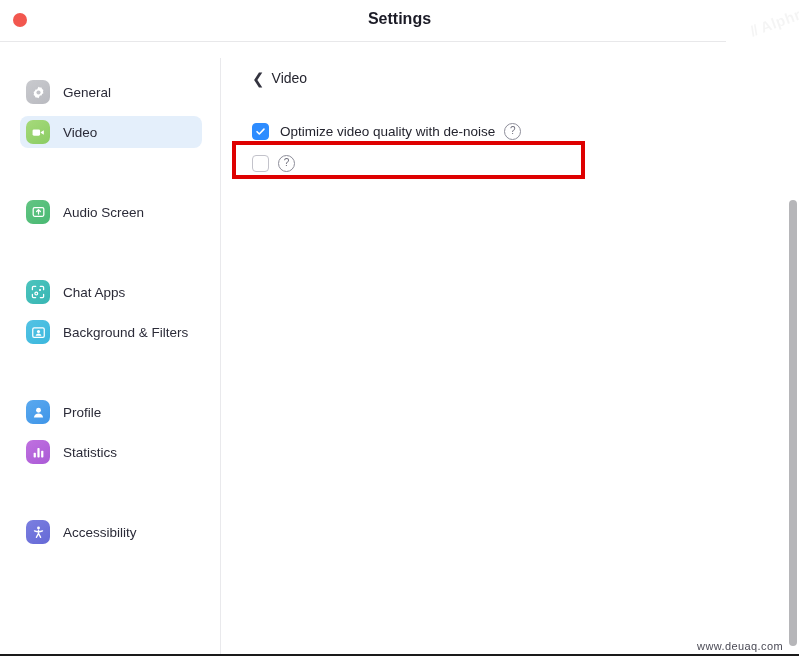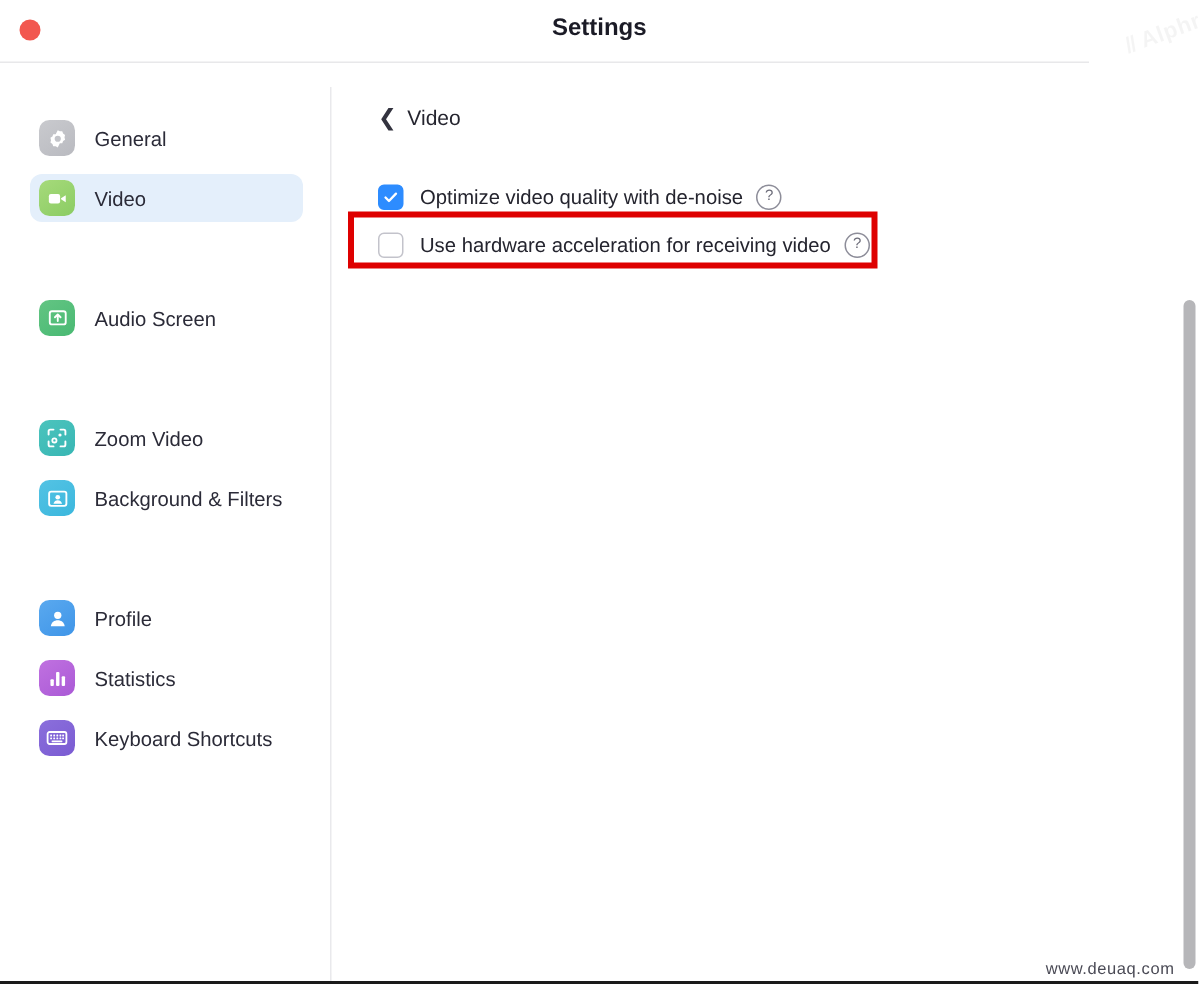--- a/index.html
+++ b/index.html
@@ -379,21 +379,21 @@
       <span class="nav-label">Audio Screen</span>
     </div>
     <div class="nav-item" style="top: 218px;">
       <span class="nav-icon" style="background: linear-gradient(145deg, rgb(76, 196, 189), rgb(56, 182, 180));">
         <svg width="16" height="16" viewBox="0 0 24 24">
           <path d="M8.5 3.6H5.2a1.6 1.6 0 00-1.6 1.6v3.3M15.5 3.6h3.3a1.6 1.6 0 011.6 1.6v3.3M8.5 20.4H5.2a1.6 1.6 0 01-1.6-1.6v-3.3M15.5 20.4h3.3a1.6 1.6 0 001.6-1.6v-3.3" fill="none" stroke="#ffffff" stroke-width="1.9" stroke-linecap="round"></path>
           <circle cx="9.4" cy="14.4" r="2.1" fill="none" stroke="#ffffff" stroke-width="1.8"></circle>
           <circle cx="15" cy="9" r="1.6" fill="#ffffff"></circle>
         </svg>
       </span>
-      <span class="nav-label">Zoom Video</span>
+      <span class="nav-label">Chat Apps</span>
     </div>
     <div class="nav-item" style="top: 258px;">
       <span class="nav-icon" style="background: linear-gradient(145deg, rgb(84, 195, 228), rgb(59, 183, 221));">
         <svg width="15" height="15" viewBox="0 0 24 24">
           <rect x="2.8" y="4.4" width="18.4" height="15.2" rx="2.2" fill="none" stroke="#ffffff" stroke-width="2"></rect>
           <circle cx="12" cy="10.4" r="2.5" fill="#ffffff"></circle>
           <path d="M7.4 17.2c.7-2.4 2.5-3.6 4.6-3.6s3.9 1.2 4.6 3.6z" fill="#ffffff"></path>
         </svg>
       </span>
       <span class="nav-label">Background &amp; Filters</span>
@@ -410,40 +410,28 @@
     </div>
     <div class="nav-item" style="top: 338px;">
       <span class="nav-icon" style="background: linear-gradient(145deg, rgb(90, 169, 239), rgb(63, 149, 232));">
         <svg width="15" height="15" viewBox="0 0 24 24">
           <circle cx="12" cy="8.3" r="3.9" fill="#ffffff"></circle>
           <path d="M4.6 20c.6-4.2 3.7-6.4 7.4-6.4s6.8 2.2 7.4 6.4z" fill="#ffffff"></path>
         </svg>
       </span>
       <span class="nav-label">Profile</span>
     </div>
-    <div class="nav-item" style="top: 418px;">
-      <span class="nav-icon" style="background: linear-gradient(145deg, rgb(139, 111, 220), rgb(122, 91, 210));">
-        <svg width="16" height="16" viewBox="0 0 24 24">
-          <rect x="2.6" y="6" width="18.8" height="12" rx="2" fill="none" stroke="#ffffff" stroke-width="1.8"></rect>
-          <g fill="#ffffff">
-            <rect x="5.2" y="8.6" width="1.8" height="1.8" rx=".4"></rect>
-            <rect x="8.3" y="8.6" width="1.8" height="1.8" rx=".4"></rect>
-            <rect x="11.4" y="8.6" width="1.8" height="1.8" rx=".4"></rect>
-            <rect x="14.5" y="8.6" width="1.8" height="1.8" rx=".4"></rect>
-            <rect x="17.2" y="8.6" width="1.8" height="1.8" rx=".4"></rect>
-            <rect x="5.2" y="11.5" width="1.8" height="1.8" rx=".4"></rect>
-            <rect x="8.3" y="11.5" width="1.8" height="1.8" rx=".4"></rect>
-            <rect x="11.4" y="11.5" width="1.8" height="1.8" rx=".4"></rect>
-            <rect x="14.5" y="11.5" width="1.8" height="1.8" rx=".4"></rect>
-            <rect x="17.2" y="11.5" width="1.8" height="1.8" rx=".4"></rect>
-            <rect x="6.6" y="14.4" width="10.8" height="1.8" rx=".6"></rect>
-          </g>
-        </svg>
-      </span>
-      <span class="nav-label">Keyboard Shortcuts</span>
+    <div class="nav-item" style="top: 458px;">
+      <span class="nav-icon" style="background: linear-gradient(145deg, rgb(123, 127, 224), rgb(101, 105, 214));">
+        <svg width="15" height="15" viewBox="0 0 24 24">
+          <circle cx="12" cy="4.8" r="2.3" fill="#ffffff"></circle>
+          <path d="M12 8.2v5.2m0 0l-3.4 6.4M12 13.4l3.4 6.4M5.6 9.4c2.1.9 4.2 1.4 6.4 1.4s4.3-.5 6.4-1.4" fill="none" stroke="#ffffff" stroke-width="2.1" stroke-linecap="round"></path>
+        </svg>
+      </span>
+      <span class="nav-label">Accessibility</span>
     </div>
   </div>
 
 <div class="content">
 
   <div class="back-row">
     <span class="back-chevron">❮</span>
     <span class="back-label">Video</span>
   </div>
 
@@ -452,21 +440,20 @@
       <svg class="tick" viewBox="0 0 12 12">
         <path d="M2.2 6.2 L4.7 8.7 L9.8 3.4" fill="none" stroke="#ffffff" stroke-width="1.7" stroke-linecap="round" stroke-linejoin="round"></path>
       </svg>
     </div>
     <span class="option-label">Optimize video quality with de-noise</span>
     <span class="help-icon">?</span>
   </div>
 
   <div class="option-row row2">
     <div class="cbox unchecked"></div>
-    <span class="option-label">Use hardware acceleration for receiving video</span>
     <span class="help-icon">?</span>
   </div>
 
   <div class="redbox"></div>
 </div>
 
 <div class="scroll-track"></div>
 <div class="scroll-thumb"></div>
 
 <div class="site-url">www.deuaq.com</div>

